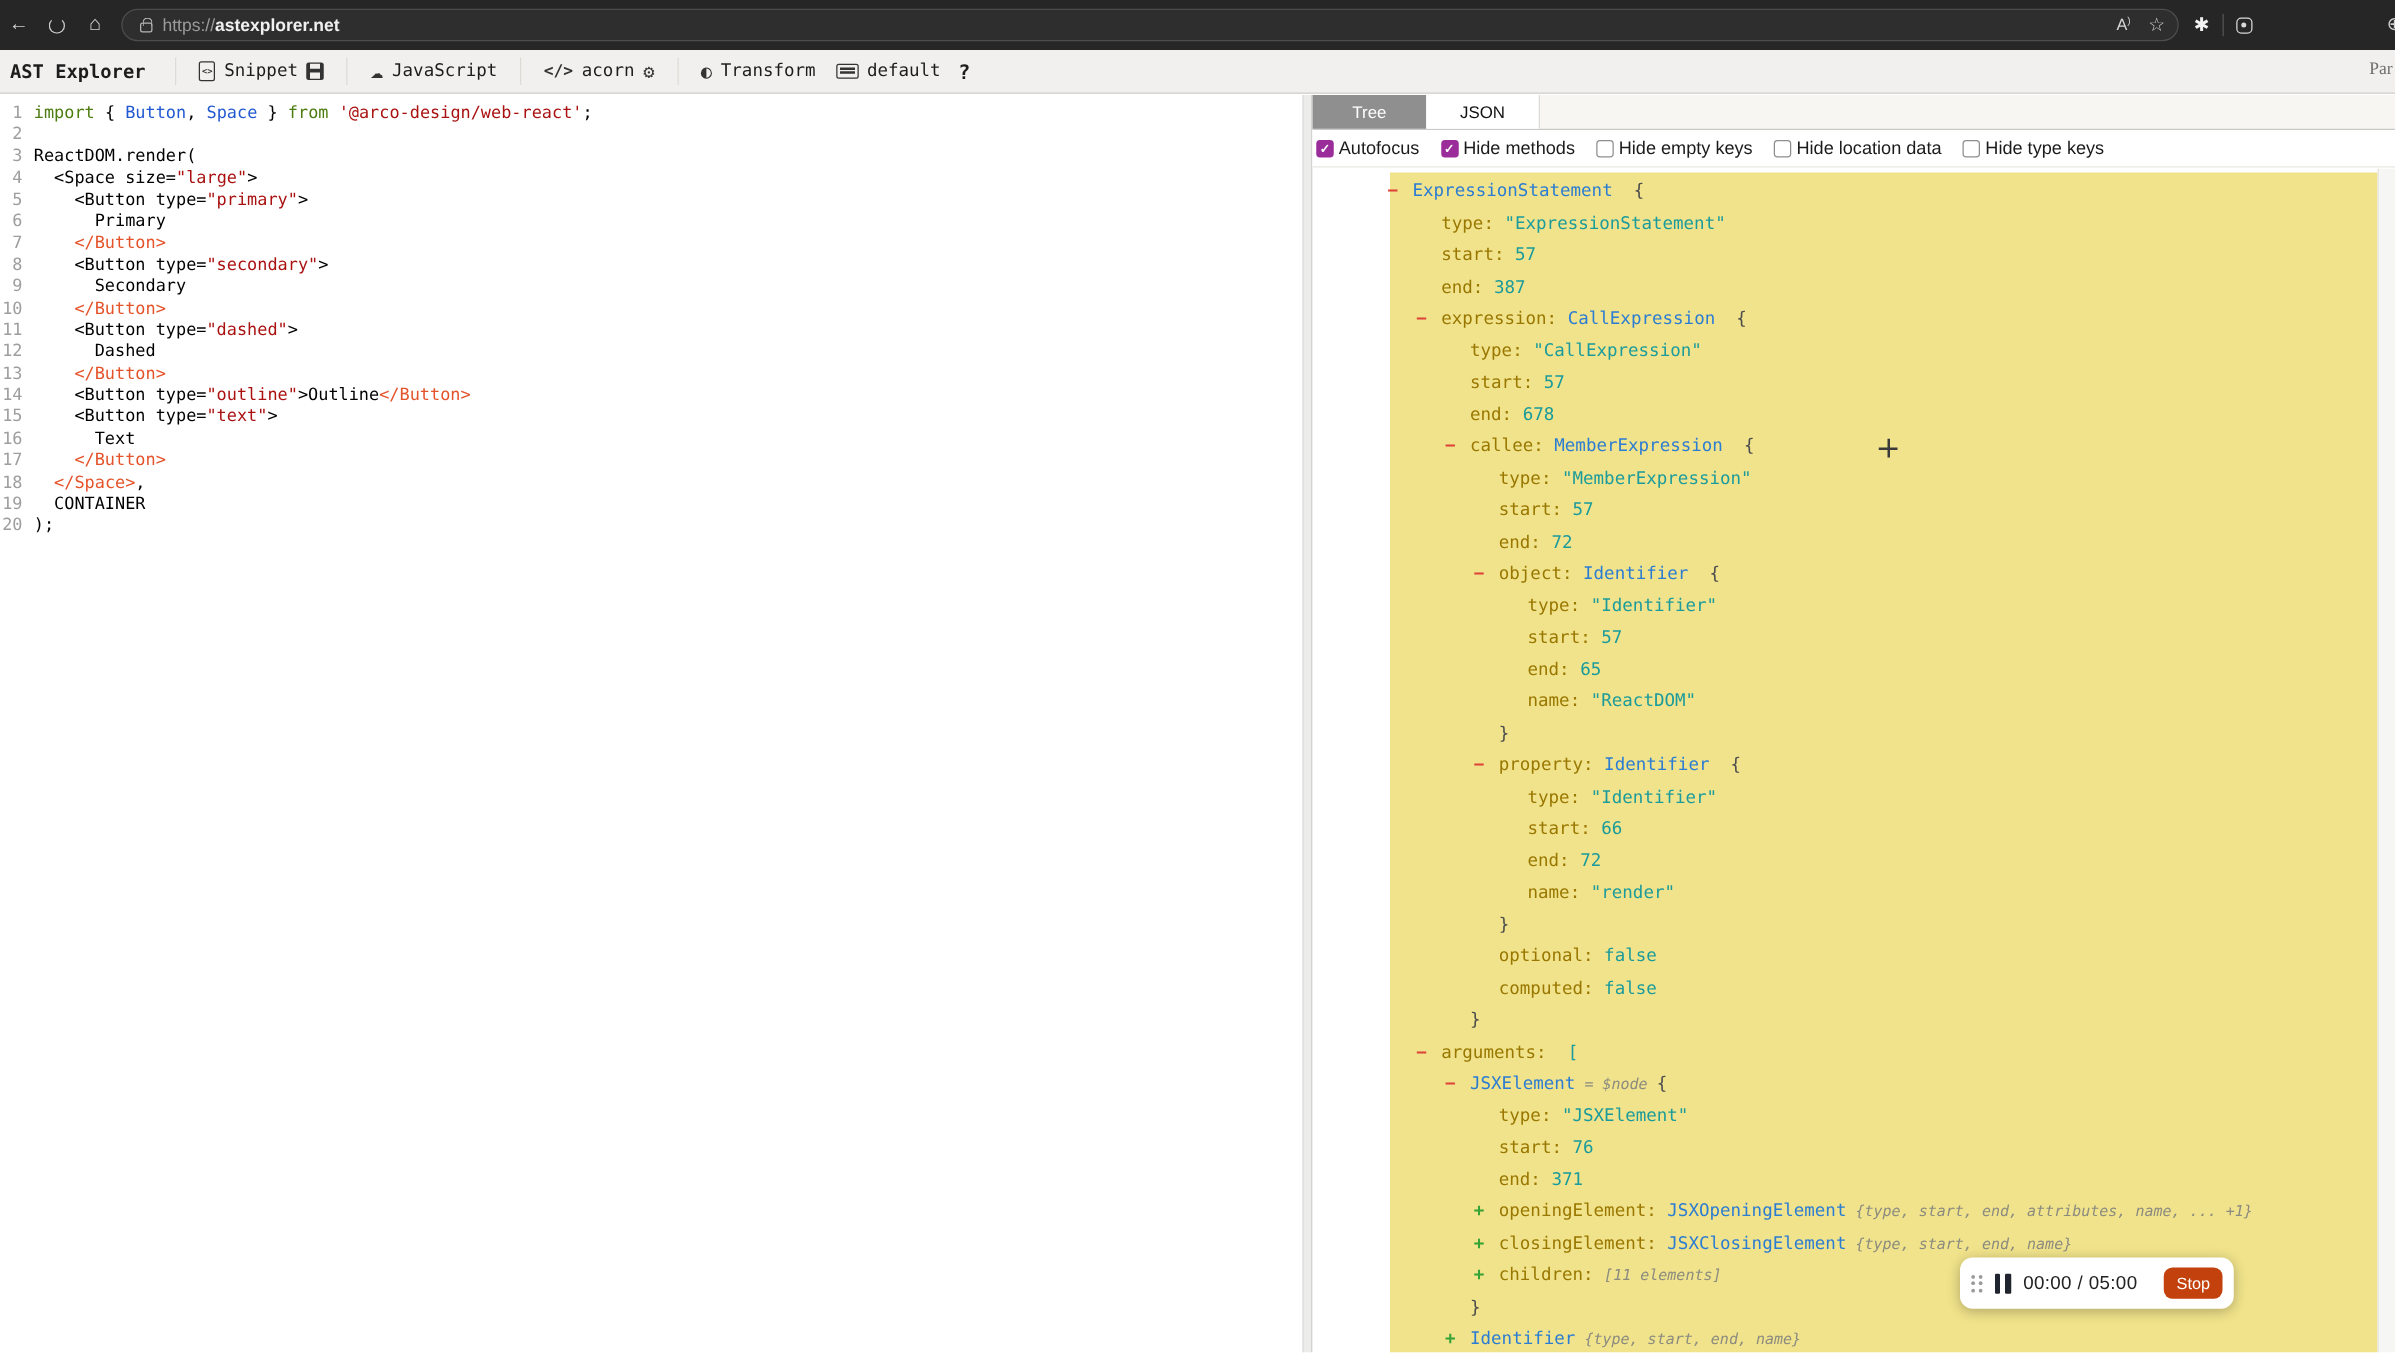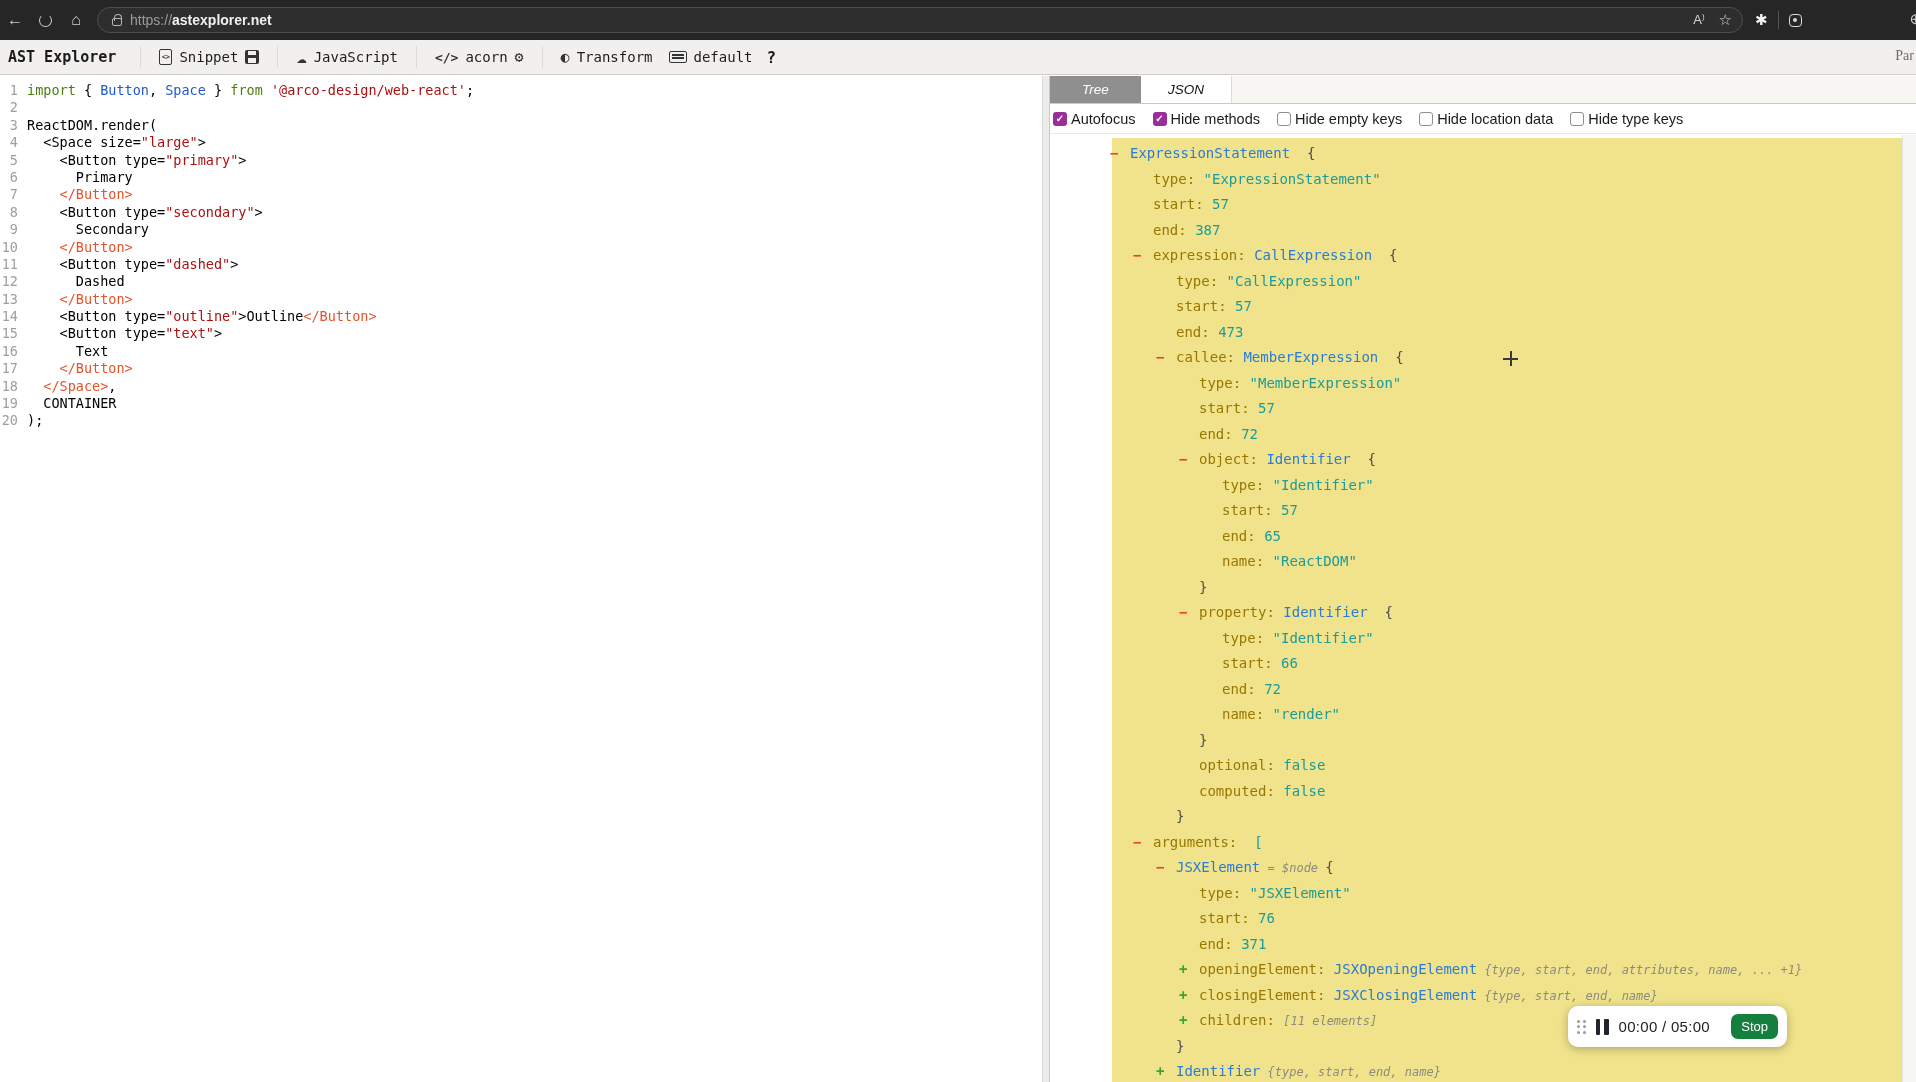--- a/index.html
+++ b/index.html
@@ -68,21 +68,21 @@
   .sk-s { color:#aa1111; }
   .sk-ct { color:#e4532a; }
   .sk-p { color:#000; }
 
   .splitter { position:absolute; left:1042px; top:0; width:8px; height:100%; background:#ececea;
               border-left:1px solid #dcdcda; border-right:1px solid #c9c9c7; }
 
   
   .panel { position:absolute; left:1050px; right:0; top:0; bottom:0; background:#fff; }
   .tabstrip { height:28px; background:#f7f6f2; border-bottom:1px solid #c9c9c7; display:flex; }
-  .tab { width:91px; text-align:center; line-height:28px; font-size:13.5px; cursor:default;font-style:italic; }
+  .tab { width:91px; text-align:center; line-height:28px; font-size:13.5px; cursor:default; }
   .tab.active { background:#8f8f8f; color:#fff; }
   .tab.inactive { background:#fff; color:#111; border-right:1px solid #dcdcda; }
   .opts { height:30px; display:flex; align-items:center; padding-left:3px; gap:17px;
           border-bottom:1px solid #e9e8e4; font-size:14.5px; color:#1b1b1b; background:#fff; }
   .opt { display:flex; align-items:center; }
   .cb { width:14px; height:14px; border-radius:3px; margin-right:4px; display:inline-flex;
         align-items:center; justify-content:center; flex:0 0 auto; }
   .cb.on  { background:#9b2d9b; color:#fff; font-size:10px; font-weight:bold; }
   .cb.off { background:#fff; border:1px solid #8e8e8e; }
 
@@ -108,21 +108,21 @@
 
   
   .recorder { position:absolute; left:1568px; top:1006px; width:219px; height:41px; background:#fff;
               border-radius:10px; box-shadow:0 2px 10px rgba(0,0,0,.28); display:flex;
               align-items:center; padding:0 9px; gap:10px; z-index:6; }
   .dots { display:grid; grid-template-columns:3px 3px; grid-gap:2.5px; }
   .dots i { width:3px; height:3px; background:#9a9a9a; border-radius:50%; }
   .pause { display:flex; gap:4px; }
   .pause i { width:4.5px; height:16px; background:#20242e; border-radius:1px; }
   .rec-time { font-size:15px; color:#222; letter-spacing:.3px; white-space:pre; }
-  .stop-btn { margin-left:auto; background:#15803d; color:#fff; font-size:13px; border:none;
+  .stop-btn { margin-left:auto; background:#c2410c; color:#fff; font-size:13px; border:none;
               border-radius:7px; padding:5px 10px; cursor:pointer; }
 </style>
 </head>
 <body>
 
 <div id="stage">
 
   <div class="chrome">
     <span class="nav-ic">←</span>
     <span class="reload-ic"></span>
@@ -234,21 +234,21 @@
       <div class="treewrap">
         <div class="hl-block"></div>
         <div id="tree" style="position:relative;">
             <div class="trow" style="padding-left: 80px;"><span class="tmark minus">−</span><span class="tk-ln">ExpressionStatement</span><span class="tk-pn">  {</span></div>
             <div class="trow" style="padding-left: 103px;"><span class="tk-kw">type: </span><span class="tk-vl">"ExpressionStatement"</span></div>
             <div class="trow" style="padding-left: 103px;"><span class="tk-kw">start: </span><span class="tk-vl">57</span></div>
             <div class="trow" style="padding-left: 103px;"><span class="tk-kw">end: </span><span class="tk-vl">387</span></div>
             <div class="trow" style="padding-left: 103px;"><span class="tmark minus">−</span><span class="tk-kw">expression: </span><span class="tk-ln">CallExpression</span><span class="tk-pn">  {</span></div>
             <div class="trow" style="padding-left: 126px;"><span class="tk-kw">type: </span><span class="tk-vl">"CallExpression"</span></div>
             <div class="trow" style="padding-left: 126px;"><span class="tk-kw">start: </span><span class="tk-vl">57</span></div>
-            <div class="trow" style="padding-left: 126px;"><span class="tk-kw">end: </span><span class="tk-vl">473</span></div>
+            <div class="trow" style="padding-left: 126px;"><span class="tk-kw">end: </span><span class="tk-vl">678</span></div>
             <div class="trow" style="padding-left: 126px;"><span class="tmark minus">−</span><span class="tk-kw">callee: </span><span class="tk-ln">MemberExpression</span><span class="tk-pn">  {</span></div>
             <div class="trow" style="padding-left: 149px;"><span class="tk-kw">type: </span><span class="tk-vl">"MemberExpression"</span></div>
             <div class="trow" style="padding-left: 149px;"><span class="tk-kw">start: </span><span class="tk-vl">57</span></div>
             <div class="trow" style="padding-left: 149px;"><span class="tk-kw">end: </span><span class="tk-vl">72</span></div>
             <div class="trow" style="padding-left: 149px;"><span class="tmark minus">−</span><span class="tk-kw">object: </span><span class="tk-ln">Identifier</span><span class="tk-pn">  {</span></div>
             <div class="trow" style="padding-left: 172px;"><span class="tk-kw">type: </span><span class="tk-vl">"Identifier"</span></div>
             <div class="trow" style="padding-left: 172px;"><span class="tk-kw">start: </span><span class="tk-vl">57</span></div>
             <div class="trow" style="padding-left: 172px;"><span class="tk-kw">end: </span><span class="tk-vl">65</span></div>
             <div class="trow" style="padding-left: 172px;"><span class="tk-kw">name: </span><span class="tk-vl">"ReactDOM"</span></div>
             <div class="trow" style="padding-left: 149px;"><span class="tk-pn">}</span></div>

